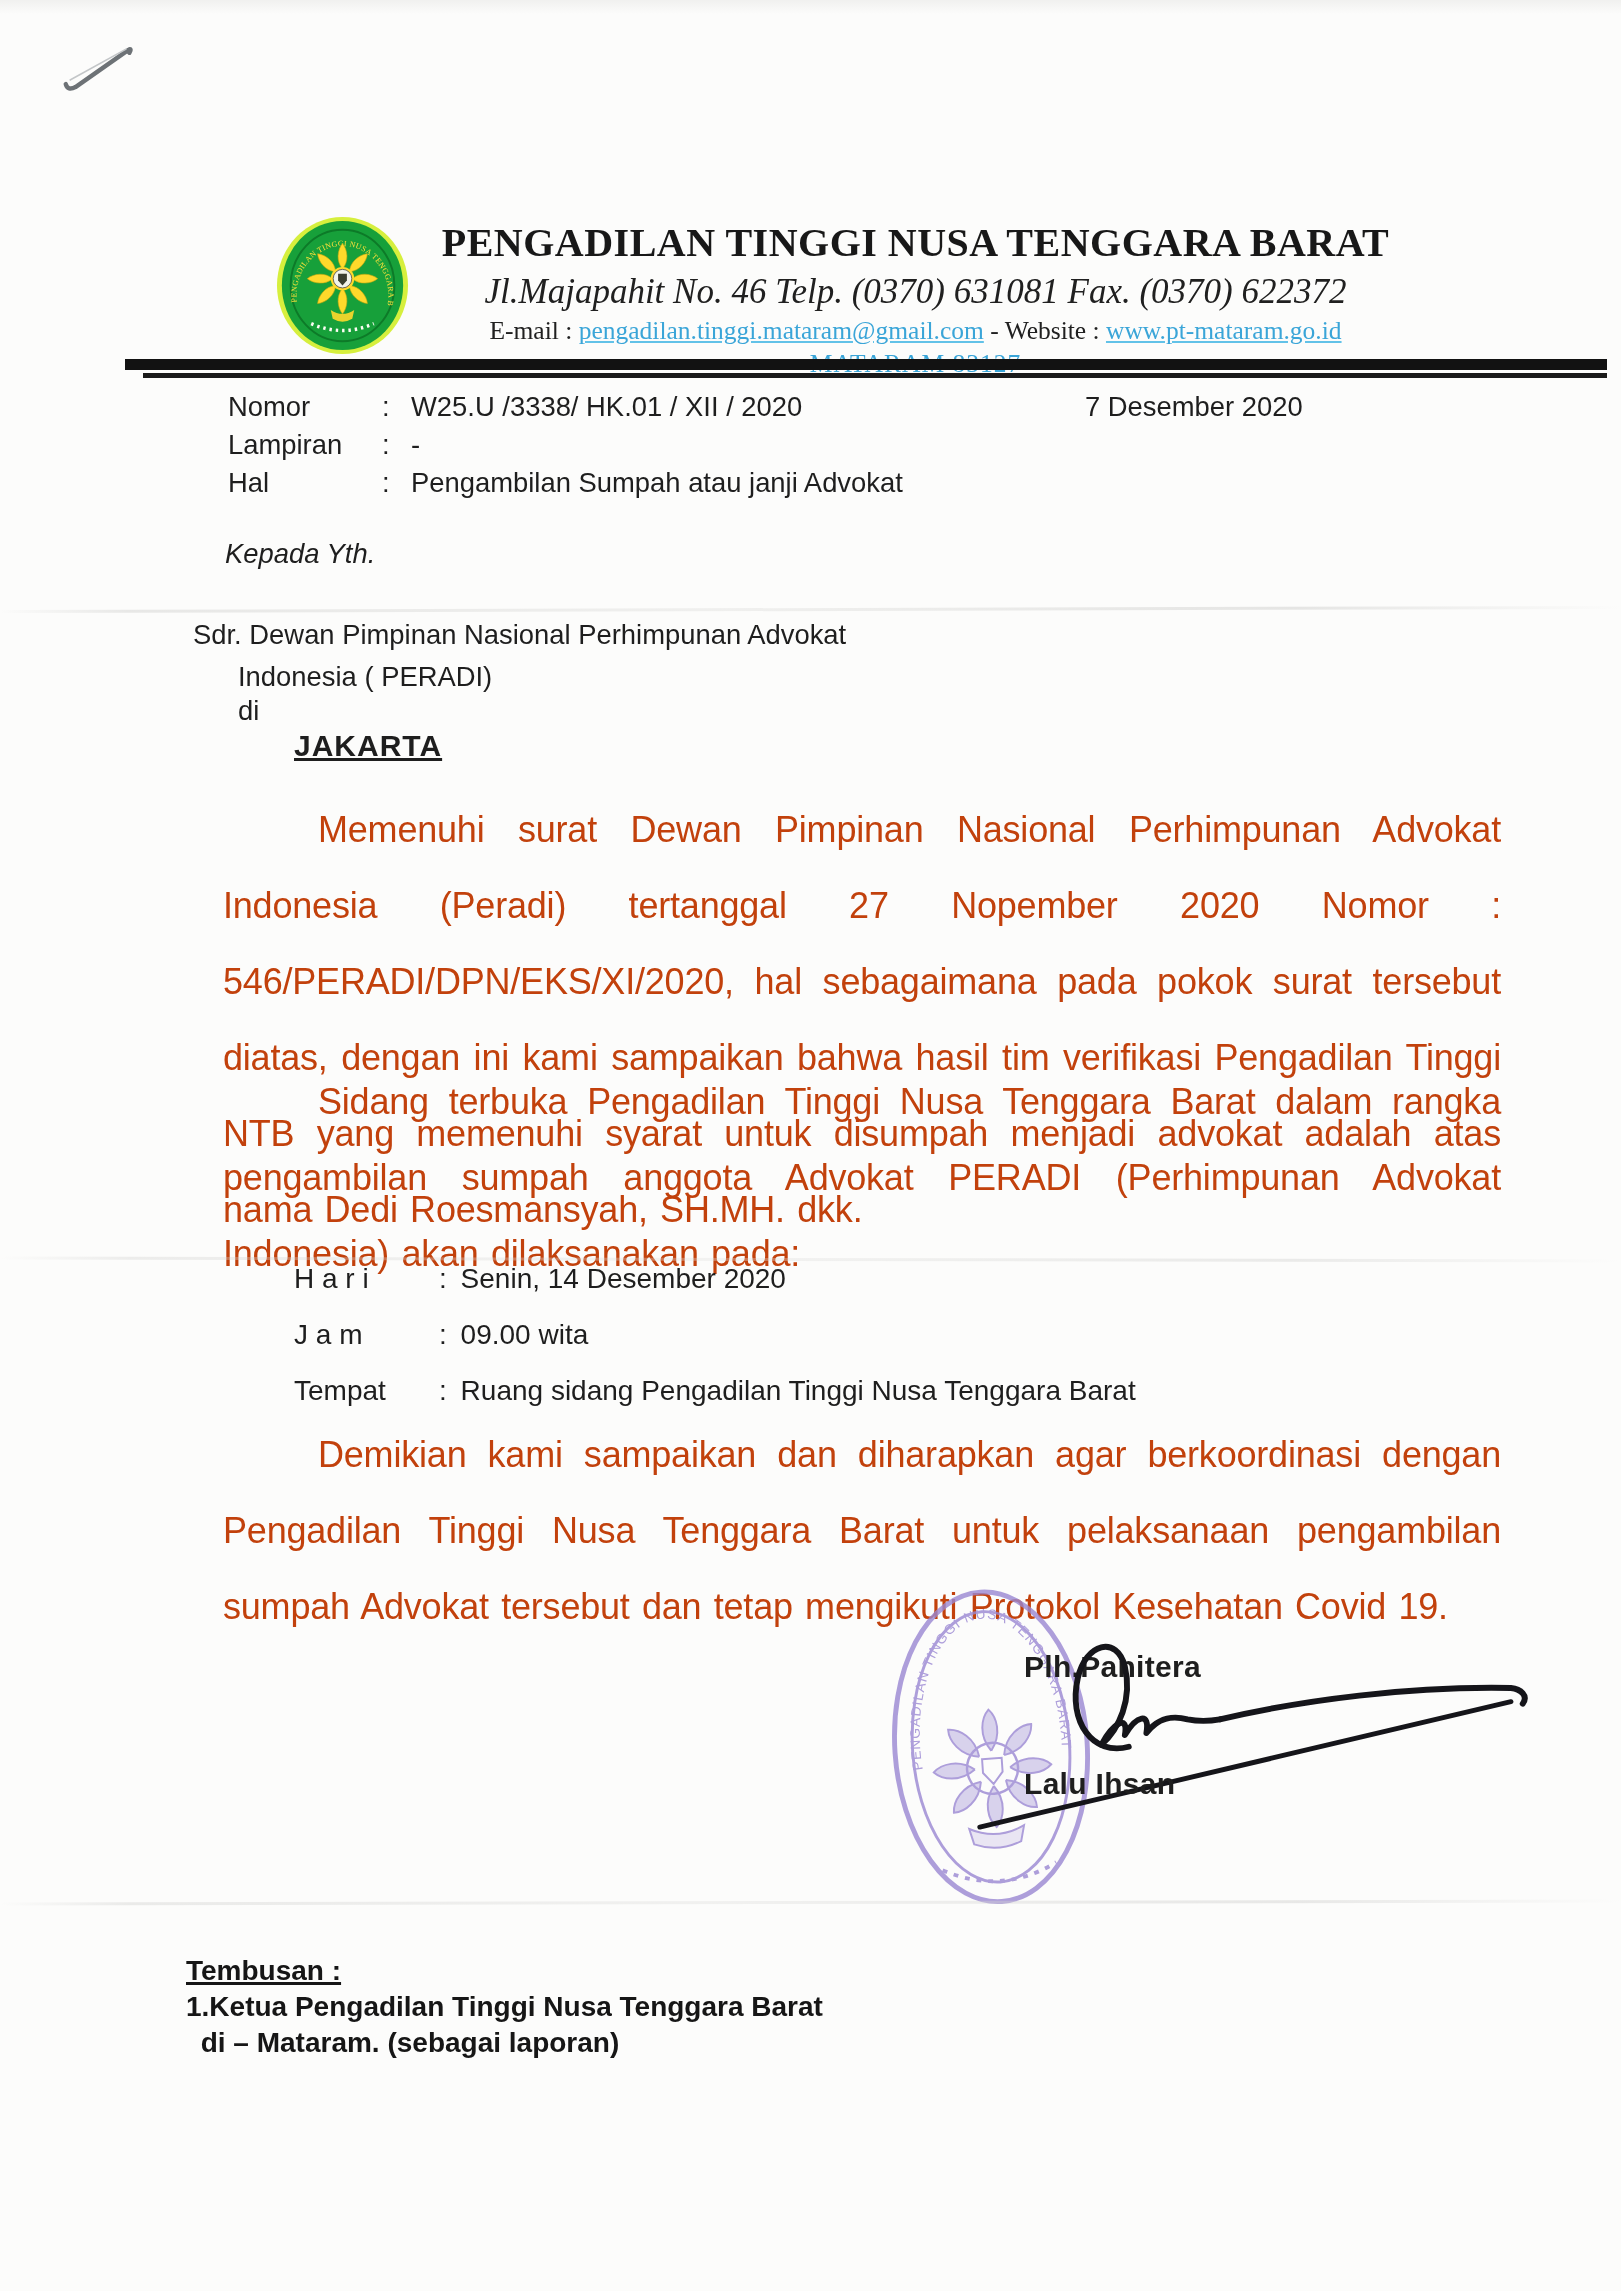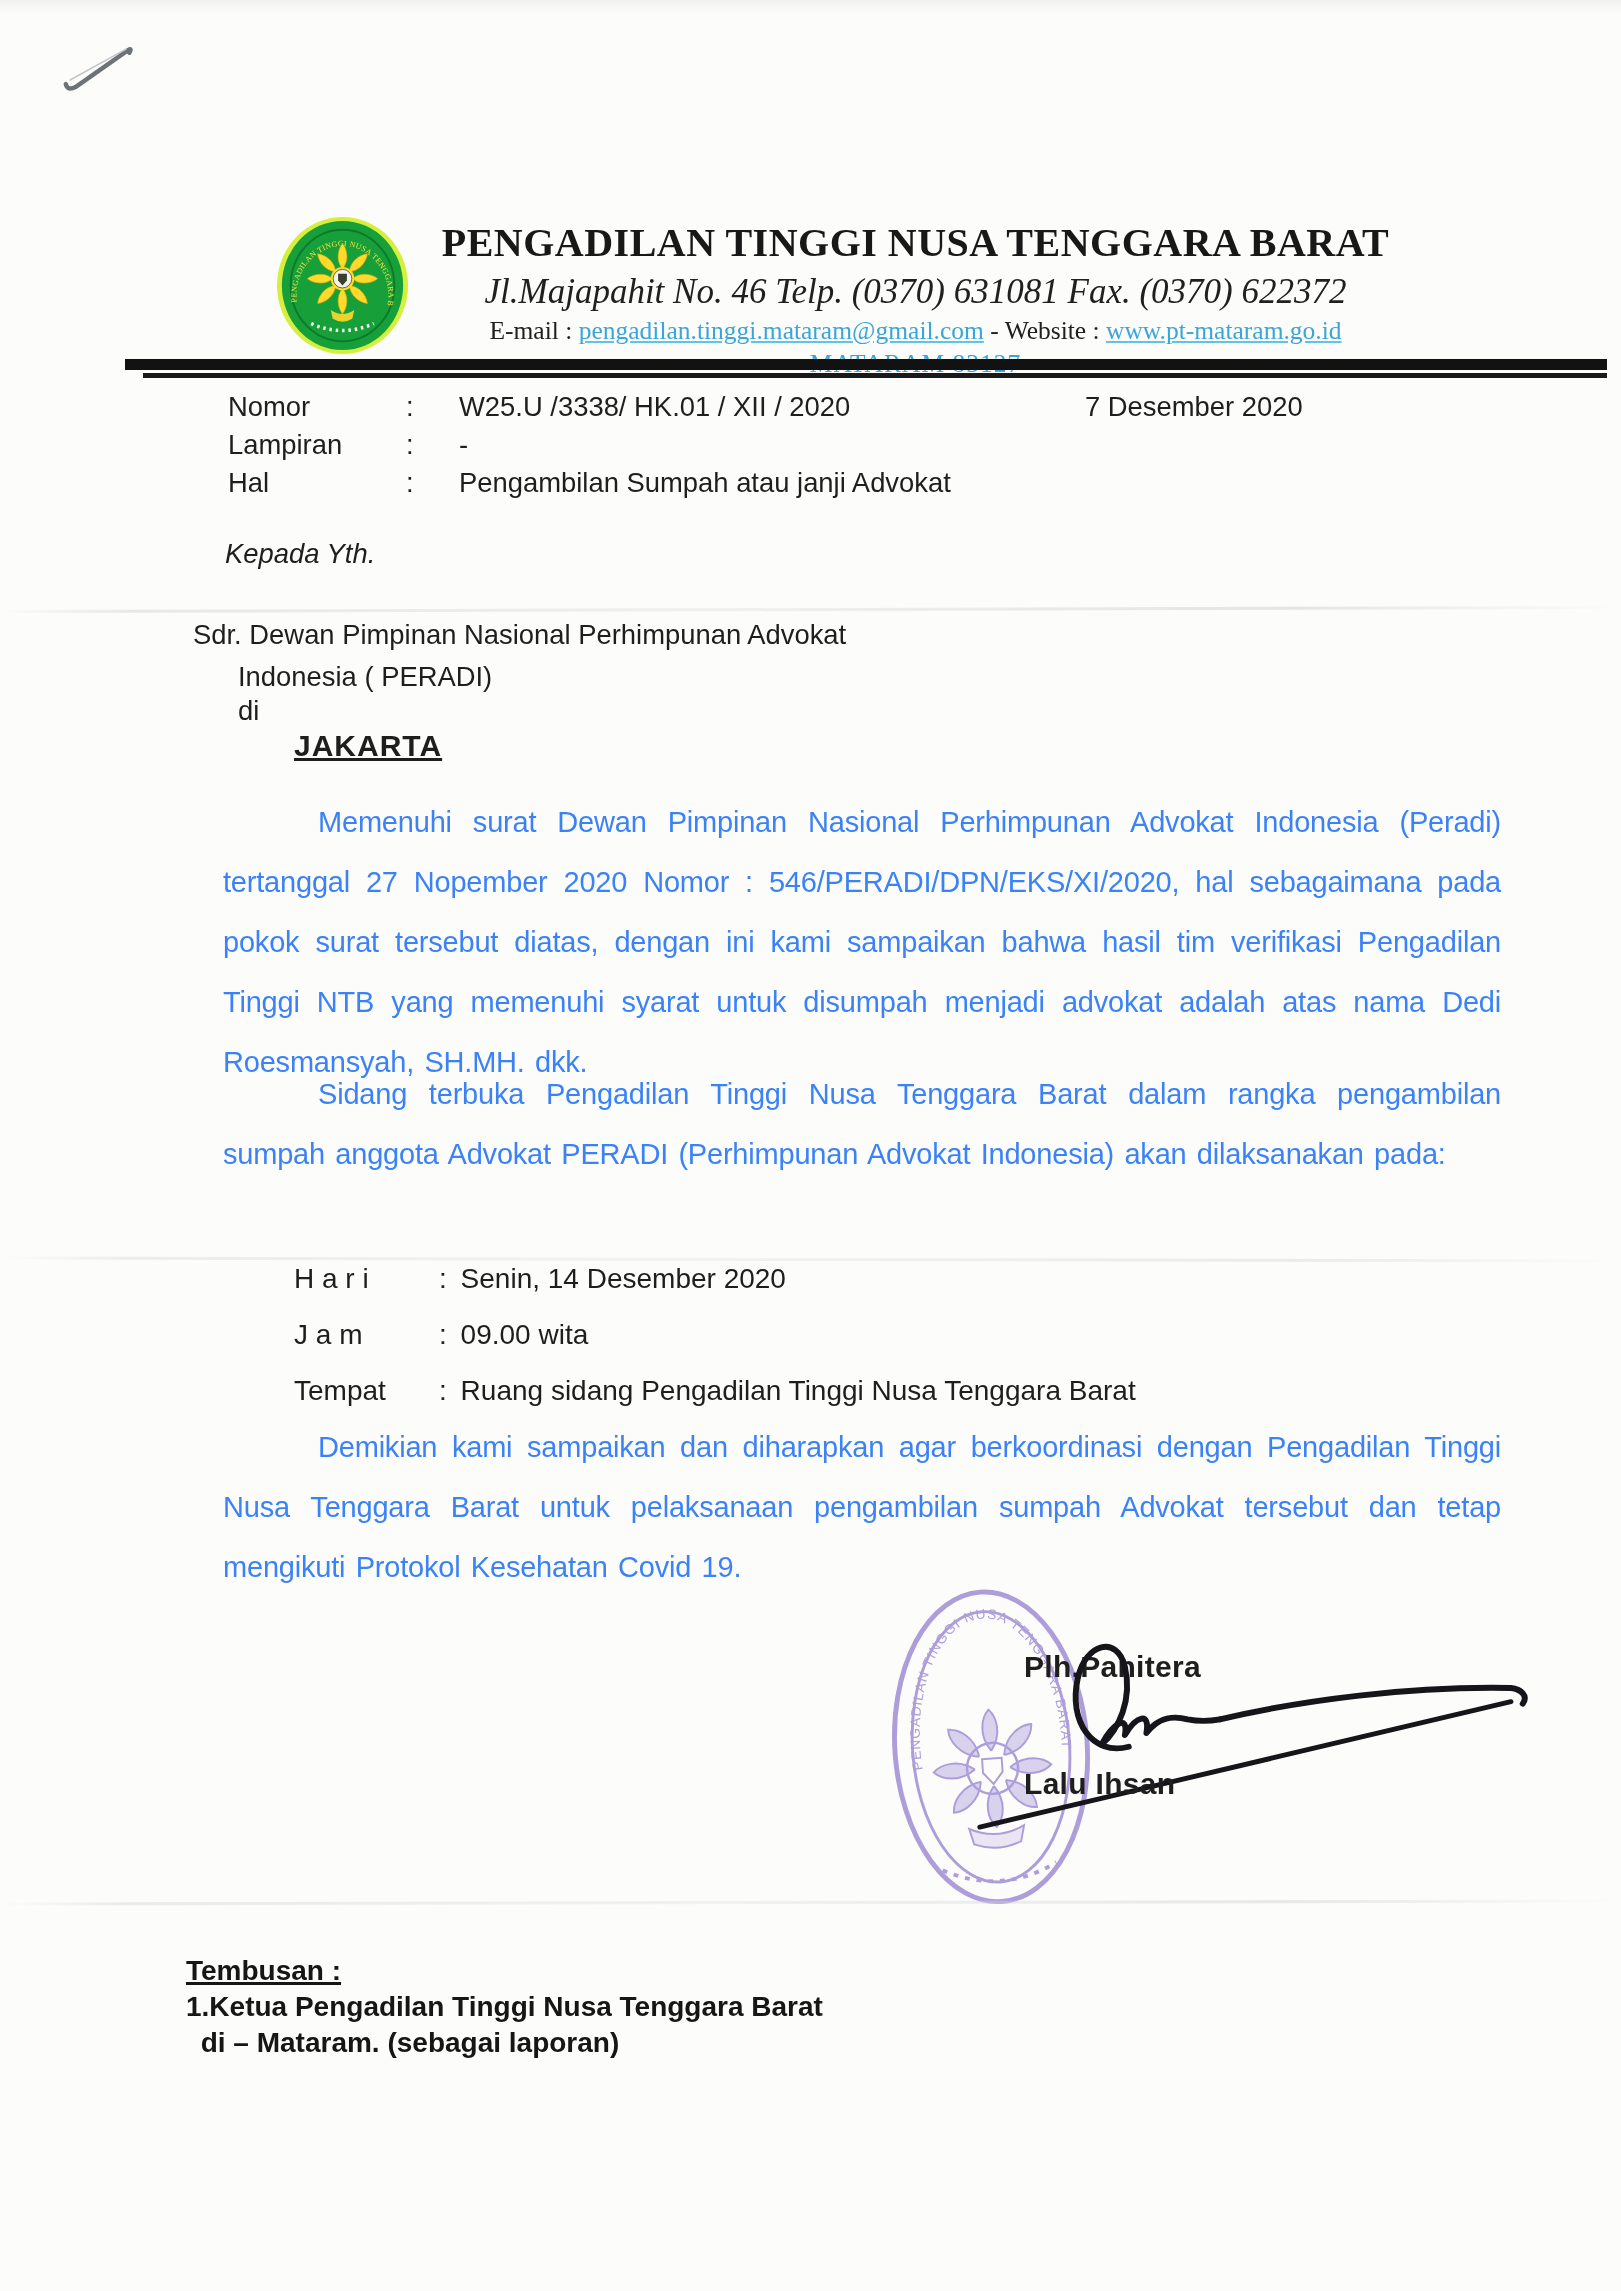--- a/index.html
+++ b/index.html
@@ -19,36 +19,36 @@
   .lh-mail{font-family:"Liberation Serif",serif;font-size:25.5px;margin-top:3.9px;color:#202020;}
   .link{color:#3aa5d8;text-decoration:underline;text-decoration-color:#62c2e8;cursor:pointer;}
   .lh-city{font-family:"Liberation Serif",serif;font-size:25.5px;margin-top:2.9px;
            color:#3aa5d8;letter-spacing:1px;}
   .lh-city span{text-decoration-color:#62c2e8;text-align:center;}
   .rule1{left:125px;top:359px;width:1482px;height:10.8px;background:#121212;}
   .rule2{left:143px;top:373px;width:1464px;height:4.9px;background:#1a1a1a;}
 
   
   .meta{left:228px;top:388px;font-size:27.4px;line-height:38px;}
-  .meta .row{display:flex;gap:24px;}
+  .meta .row{display:flex;}
   .mlabel{width:154px;}
   .mcolon{width:29px;}
   .date{left:1085px;top:391px;font-size:27.4px;}
   .kepada{left:225px;top:538px;font-size:27.4px;font-style:italic;}
 
   
   .r1{left:193px;top:619px;font-size:27.4px;}
   .r2{left:238px;top:661px;font-size:27.4px;}
   .r3{left:238px;top:695px;font-size:27.4px;}
   .jakarta{left:294px;top:729px;font-size:30px;font-weight:700;letter-spacing:1px;
            text-decoration:underline;text-decoration-thickness:2.9px;}
 
   
-  .para{left:223px;width:1278px;font-size:29px;line-height:60px;text-align:justify;
-        text-indent:95px;word-spacing:2.5px;letter-spacing:-0.2px;color:#3b82f6;}
+  .para{left:223px;width:1278px;font-size:36px;line-height:76px;text-align:justify;
+        text-indent:95px;word-spacing:2.5px;letter-spacing:-0.2px;color:#c2410c;}
   .p1{top:792px;}
   .p2{top:1064px;}
   .p3{top:1417px;}
   .details{left:294px;top:1251px;font-size:28px;line-height:56px;}
   .details .row{display:flex;align-items:flex-end;}
   .dlabel{width:145px;}
   .dcolon{width:21.6px;}
 
   
   .sig-title{left:1024px;top:1650px;font-size:30px;font-weight:700;letter-spacing:0.3px;}

